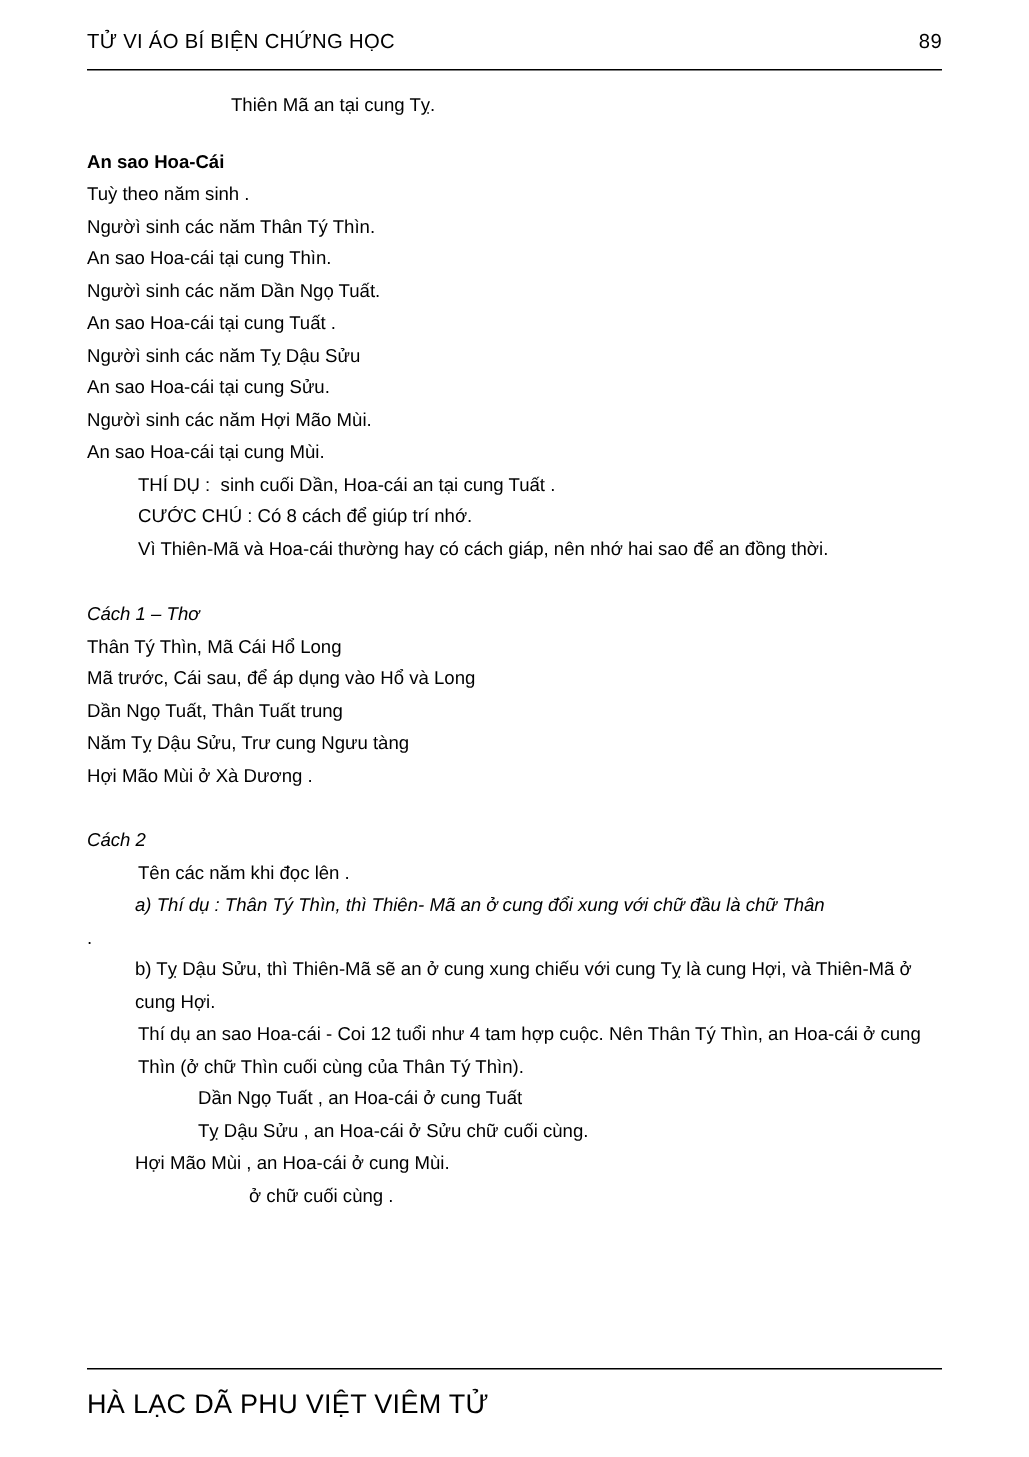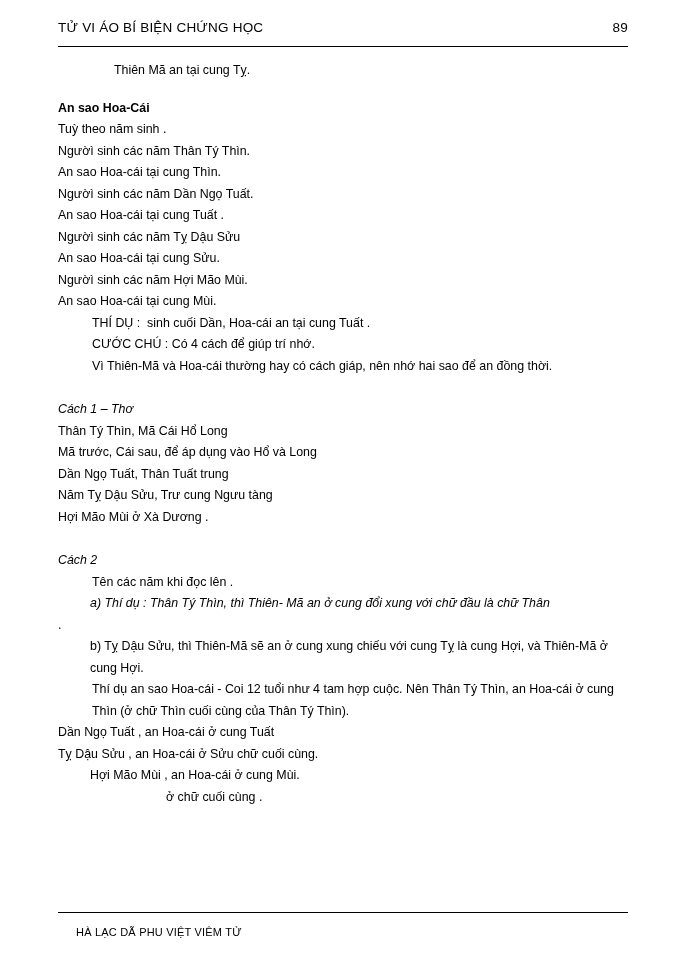--- a/index.html
+++ b/index.html
@@ -43,48 +43,48 @@
   .footer-rule {
     position: absolute;
     left: 58px;
     top: 912px;
     width: 570px;
     height: 1px;
     background: #000;
   }
   .footer {
     position: absolute;
-    left: 76px;
+    left: 58px;
     top: 926px;
     width: 570px;
-    font-size: 11px;
+    font-size: 18px;
     letter-spacing: 0.2px;
   }
   .content {
     position: absolute;
     left: 58px;
     top: 60px;
     width: 570px;
     font-size: 12.4px;
     line-height: 21.5px;
   }
   .line {
     white-space: pre-wrap;
   }
   .center-ish {
-    margin-left: 56px;
+    margin-left: 96px;
   }
   .bold {
     font-weight: bold;
   }
   .italic {
     font-style: italic;
   }
   .indent1 { margin-left: 34px; }
-  .indent2 { }
+  .indent2 { margin-left: 74px; }
   .indent3 { margin-left: 108px; }
   .indent-small { margin-left: 32px; }
   .gap-md { height: 16px; }
   .gap-lg { height: 22px; }
   .wrapline {
     white-space: normal;
   }
 </style>
 </head>
 <body>
@@ -109,21 +109,21 @@
     <div class="line">Ngườì sinh các năm Thân Tý Thìn.</div>
     <div class="line">An sao Hoa-cái tại cung Thìn.</div>
     <div class="line">Ngườì sinh các năm Dần Ngọ Tuất.</div>
     <div class="line">An sao Hoa-cái tại cung Tuất .</div>
     <div class="line">Ngườì sinh các năm Tỵ Dậu Sửu</div>
     <div class="line">An sao Hoa-cái tại cung Sửu.</div>
     <div class="line">Ngườì sinh các năm Hợi Mão Mùi.</div>
     <div class="line">An sao Hoa-cái tại cung Mùi.</div>
 
     <div class="line indent1">THÍ DỤ :  sinh cuối Dần, Hoa-cái an tại cung Tuất .</div>
-    <div class="line indent1">CƯỚC CHÚ : Có 4 cách để giúp trí nhớ.</div>
+    <div class="line indent1">CƯỚC CHÚ : Có 8 cách để giúp trí nhớ.</div>
     <div class="line indent1">Vì Thiên-Mã và Hoa-cái thường hay có cách giáp, nên nhớ hai sao để an đồng thời.</div>
 
     <div class="gap-lg"></div>
 
     <div class="line italic">Cách 1 – Thơ</div>
     <div class="line">Thân Tý Thìn, Mã Cái Hổ Long</div>
     <div class="line">Mã trước, Cái sau, để áp dụng vào Hổ và Long</div>
     <div class="line">Dần Ngọ Tuất, Thân Tuất trung</div>
     <div class="line">Năm Tỵ Dậu Sửu, Trư cung Ngưu tàng</div>
     <div class="line">Hợi Mão Mùi ở Xà Dương .</div>

